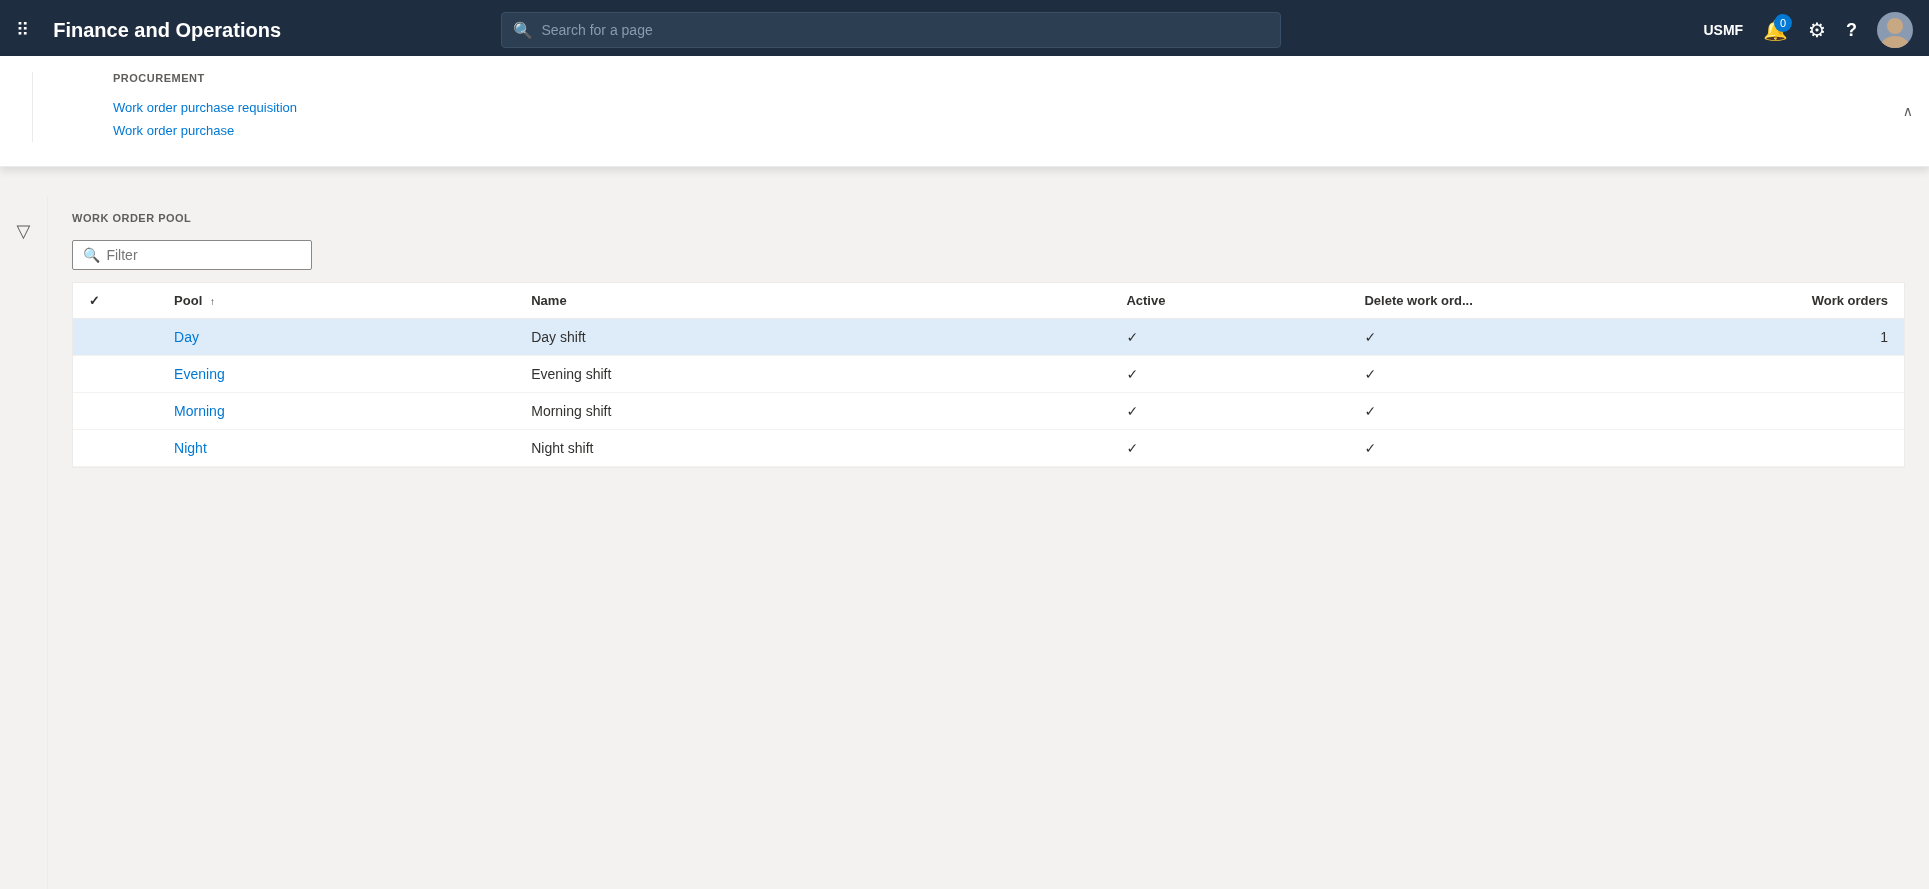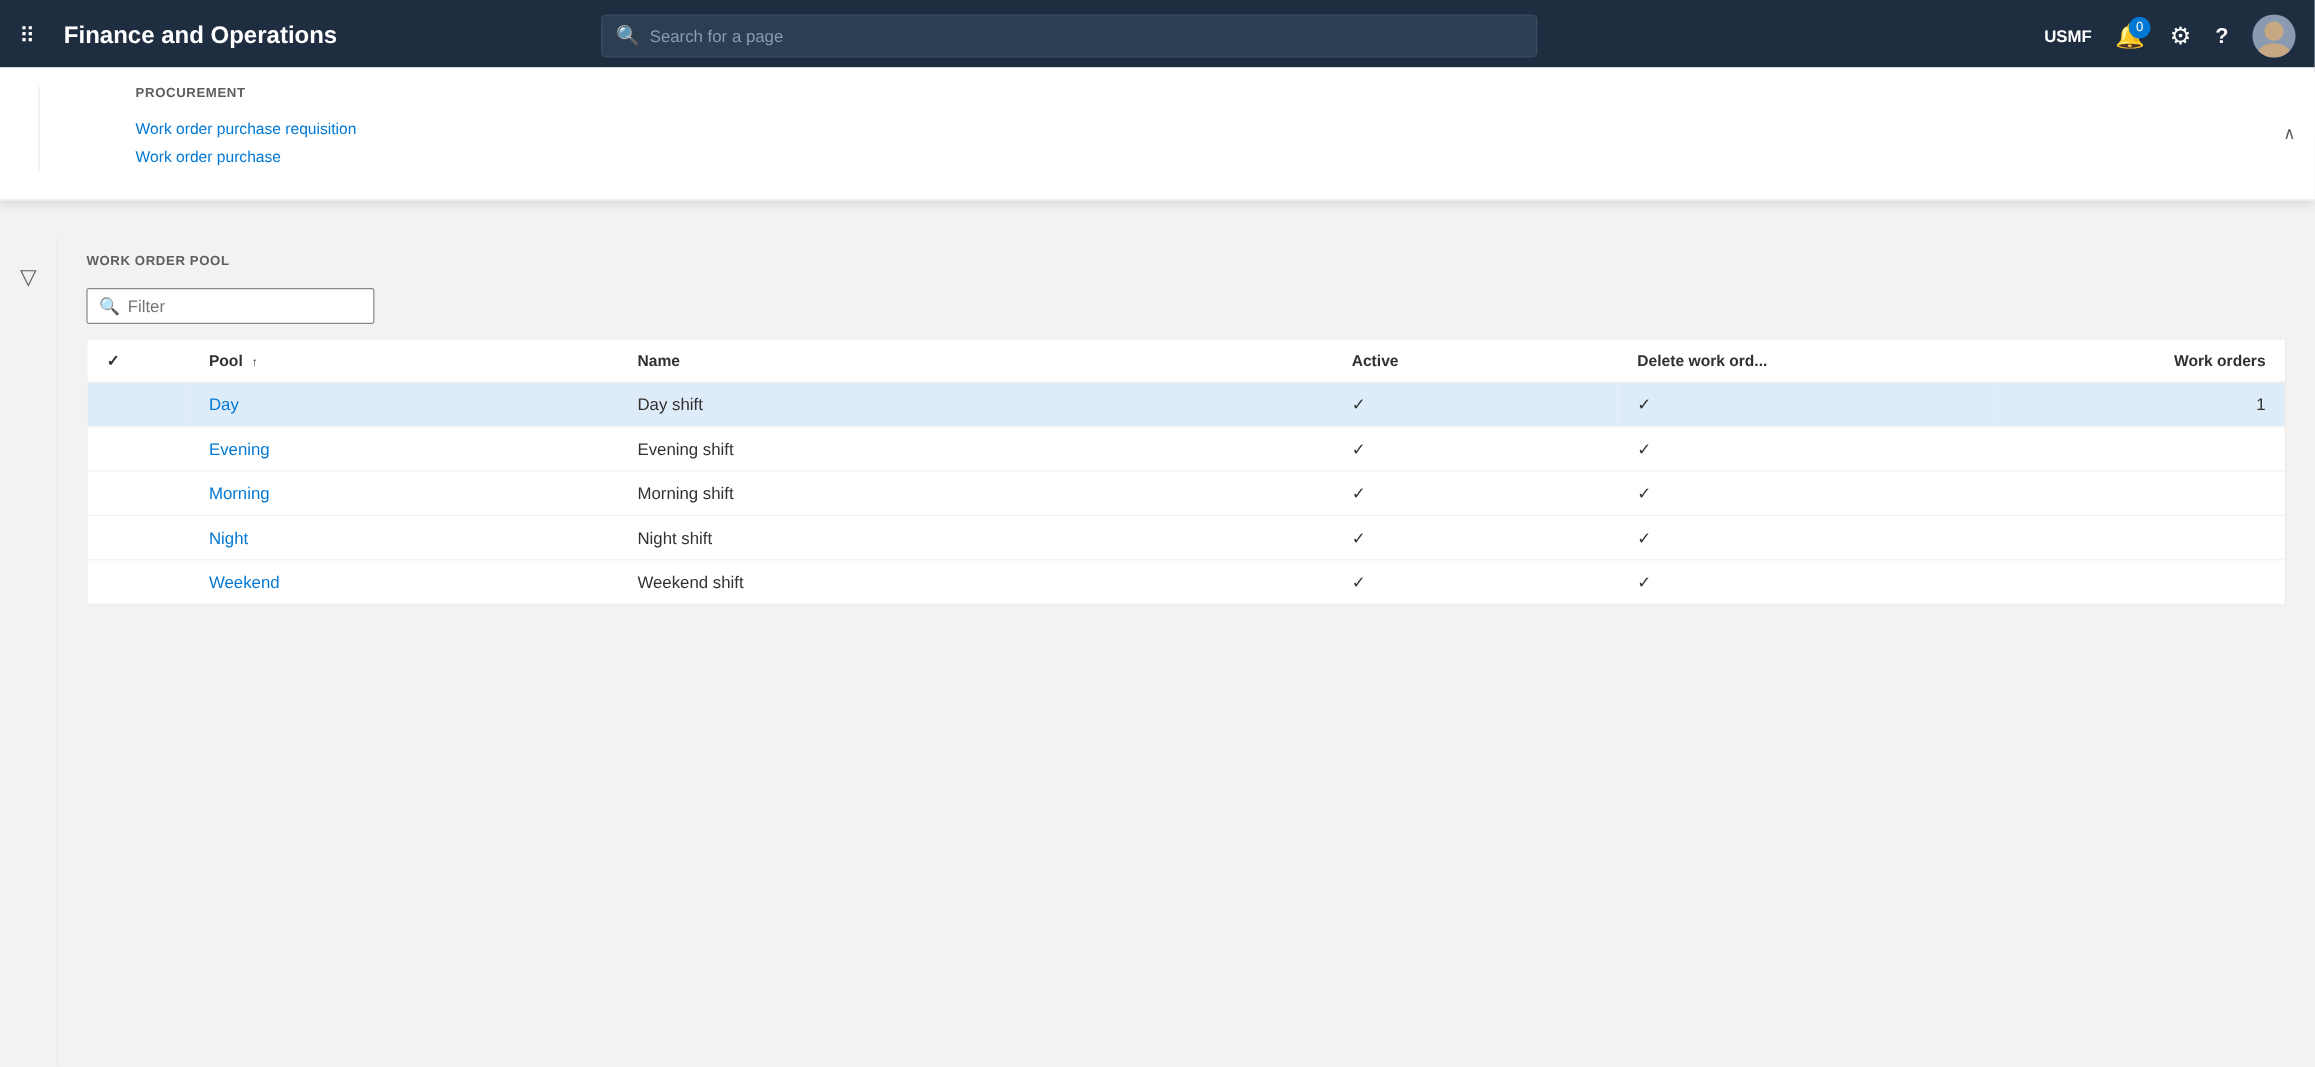--- a/index.html
+++ b/index.html
@@ -341,25 +341,17 @@
       <td class="workorders-col"></td>
     </tr>
             <tr>
       <td class="check-col"></td>
       <td class="pool-link">Night</td>
       <td>Night shift</td>
       <td><span class="checkmark">✓</span></td>
       <td><span class="checkmark">✓</span></td>
       <td class="workorders-col"></td>
     </tr>
-            <tr>
-      <td class="check-col"></td>
-      <td class="pool-link">Weekend</td>
-      <td>Weekend shift</td>
-      <td><span class="checkmark">✓</span></td>
-      <td><span class="checkmark">✓</span></td>
-      <td class="workorders-col"></td>
-    </tr>
           </tbody>
       </table>
     </div>
   </div>
 </div>
 
 </body></html>

